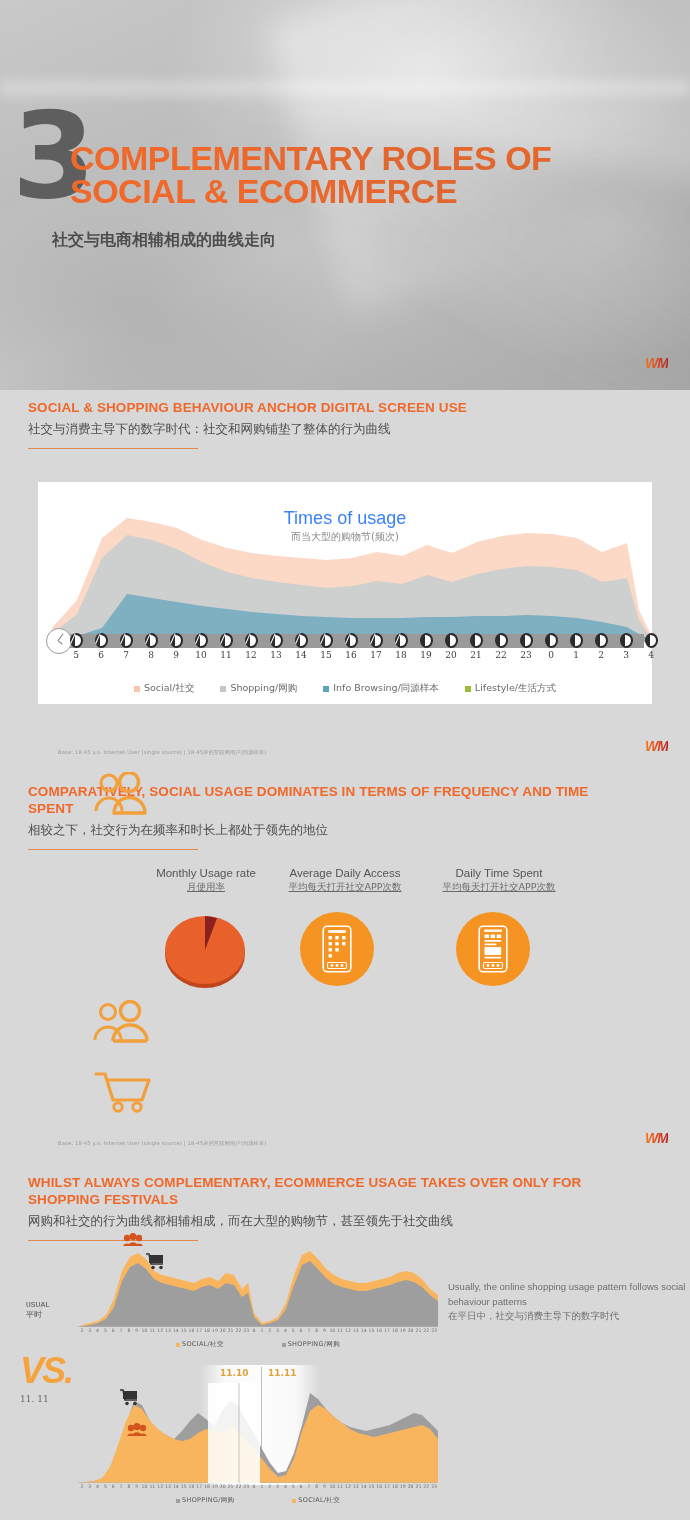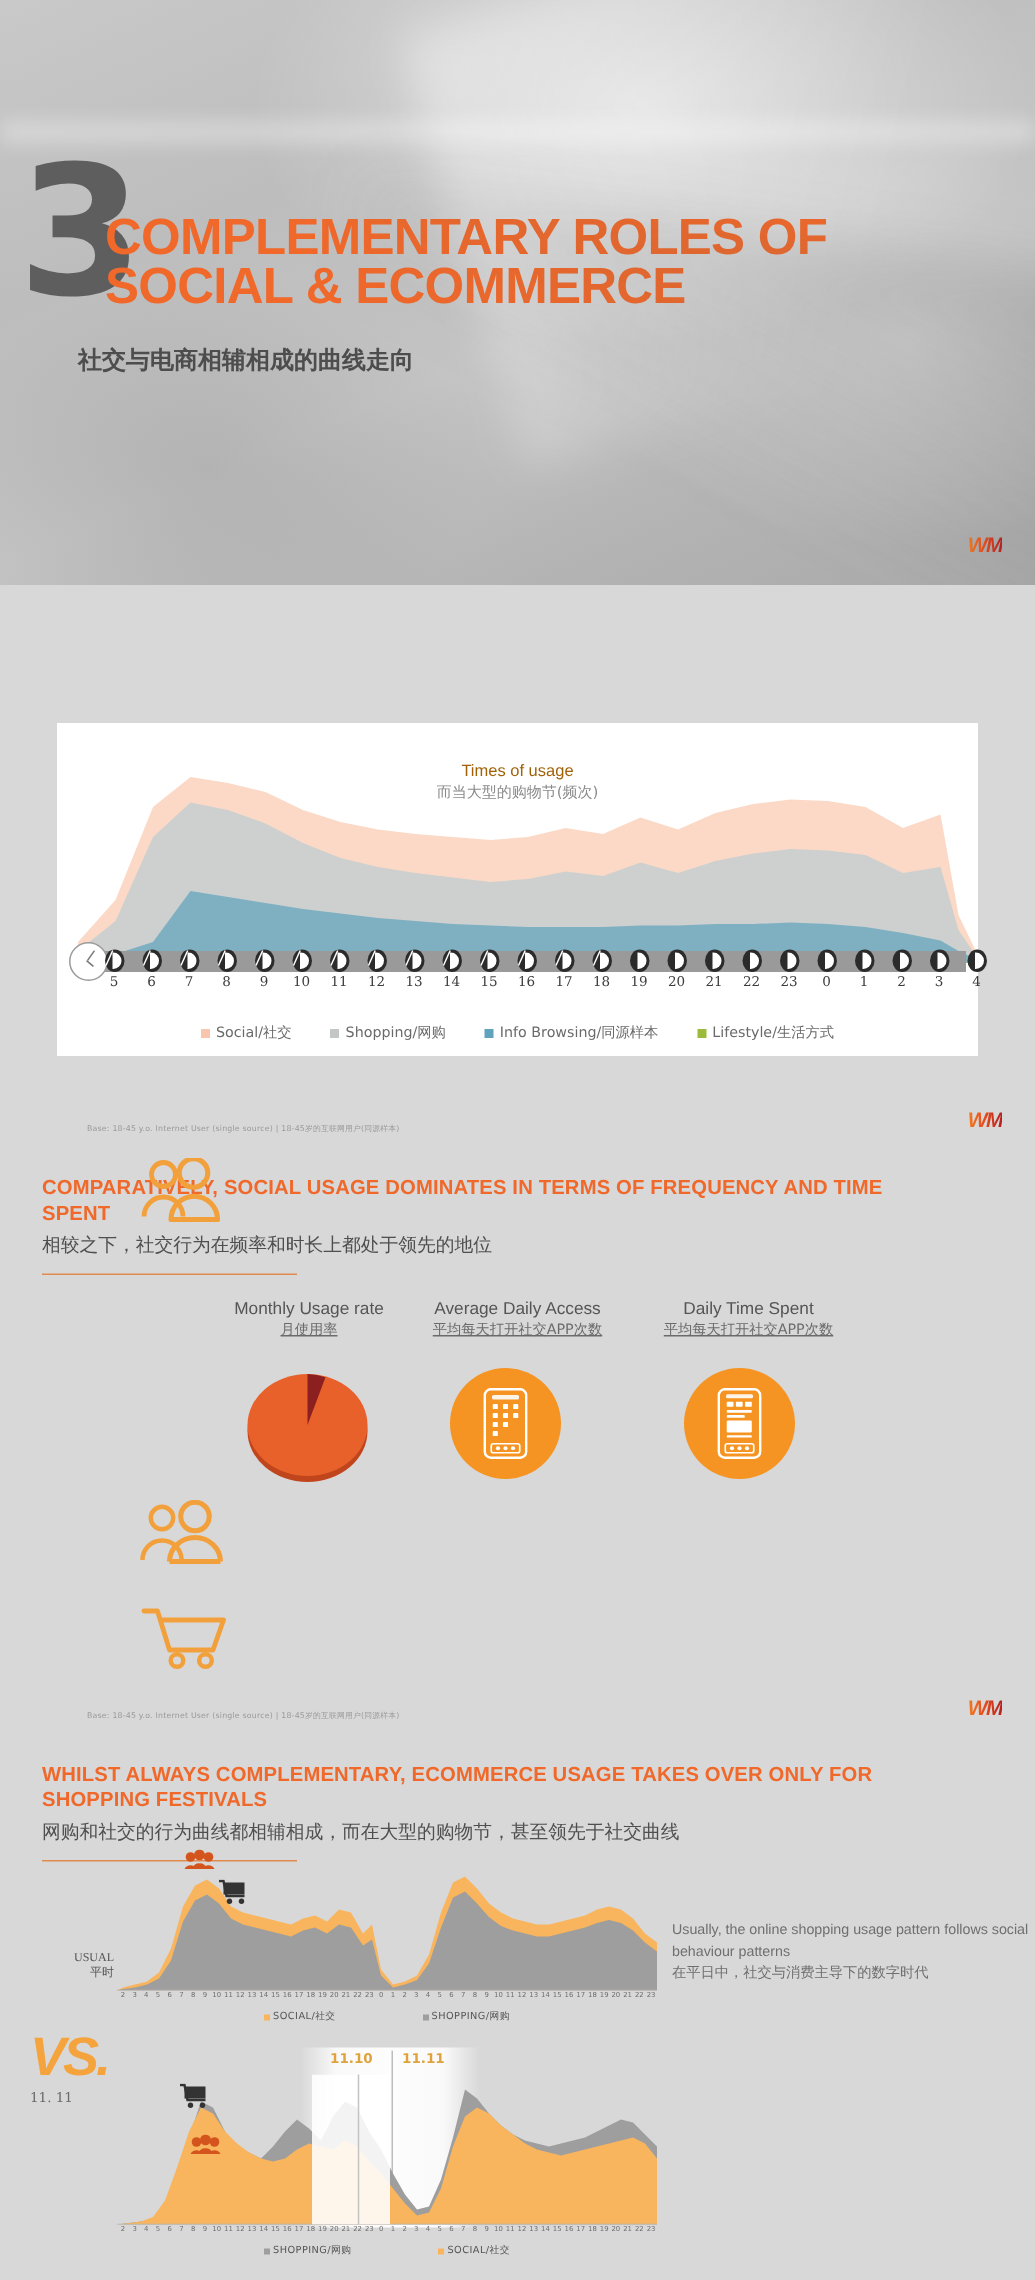--- a/index.html
+++ b/index.html
@@ -59,21 +59,21 @@
   .wm-hero { position:absolute; right:22px; top:355px; }
   
   .sec { position:relative; }
   .sec-en { font-size:13.5px; font-weight:bold; color:#f0682a; line-height:1.25;
             letter-spacing:0.1px; font-family:"Liberation Sans", sans-serif; }
   .sec-cn { font-size:12.5px; color:#4f4f4f; margin-top:4px;
             font-family:"DejaVu Sans", sans-serif; }
   .sec-rule { width:170px; height:1px; background:#e08a50; margin-top:10px; }
   
   .card { background:#fff; position:relative; }
-  .chart-title { text-align:center; font-size:11px; color:#a16207; }
+  .chart-title { text-align:center; font-size:18px; color:#3b82f6; }
   .chart-title-cn { text-align:center; font-size:10px; color:#8a8a8a; margin-top:1px;
                     font-family:"DejaVu Sans", sans-serif; }
   .axis-row{ position:relative; height:20px; }
   .clock-strip{ position:absolute; left:0; top:0; height:14px; background:#9a9a9a; }
   .tick-ico{
     position:absolute; width:13px; height:15px; border-radius:50%;
     background:#2b2b2b; top:-1px;
   }
   .tick-ico i{
     position:absolute; right:2px; top:2px; width:6px; height:11px;
@@ -100,22 +100,22 @@
         font-family:"DejaVu Sans", sans-serif; }
   .sw { width:6px; height:6px; display:inline-block; }
   .footnote{ font-size:5.2px; color:#9a9a9a; letter-spacing:0.15px;
              font-family:"DejaVu Sans", sans-serif; }
   
   .stat-head { text-align:center; font-size:11.5px; color:#555; line-height:1.3; }
   .stat-head .cn { font-size:9.5px; color:#6b6b6b; font-family:"DejaVu Sans", sans-serif;text-decoration:underline; }
   .circ { width:74px; height:74px; border-radius:50%; background:#f59422;
           display:flex; align-items:center; justify-content:center; margin:0 auto; }
   
-  .mini-lbl { font-size:8px; color:#555; text-align:right; line-height:1.3;
-              font-family:Liberation Serif, serif; }
+  .mini-lbl { font-size:8px; color:#555; text-align:left; line-height:1.3;
+              font-family:Liberation Mono, monospace; }
   .vs { font-size:36px; font-weight:bold; color:#f5a33d; font-style:italic;
         letter-spacing:-2px; font-family:"Liberation Sans", sans-serif; }
   .vs-date { font-size:9px; color:#6a6a6a; font-family:"DejaVu Serif", serif; }
   .para { font-size:9.5px; color:#6f6f6f; line-height:1.55; }
   .para .cn { font-family:"DejaVu Sans", sans-serif; }
   .mini-axis { font-size:4.6px; color:#6e6e6e; font-family:"DejaVu Sans", sans-serif; }
   .mini-legend { display:flex; justify-content:center; gap:58px; margin-top:3px; }
   .ml { font-size:6.5px; color:#555; display:flex; align-items:center; gap:2px;
         font-family:"DejaVu Sans", sans-serif; letter-spacing:0.3px; }
   .ml .sw { width:4px; height:4px; }
@@ -130,20 +130,25 @@
   <div class="big-num">3</div>
   <div class="hero-title">
     <div>COMPLEMENTARY ROLES OF</div>
     <div>SOCIAL &amp; ECOMMERCE</div>
   </div>
   <div class="hero-sub">社交与电商相辅相成的曲线走向</div>
   <div class="wm wm-hero">WM</div>
 </div>
 
 <div class="sec" style="position:absolute;left:0;top:390px;width:690px;height:380px;background:#d8d8d8;">
+  <div style="position:absolute;left:28px;top:10px;width:630px;">
+    <div class="sec-en">SOCIAL &amp; SHOPPING BEHAVIOUR ANCHOR DIGITAL SCREEN USE</div>
+    <div class="sec-cn">社交与消费主导下的数字时代：社交和网购铺垫了整体的行为曲线</div>
+    <div class="sec-rule"></div>
+  </div>
 
   <div class="card" style="position:absolute;left:38px;top:92px;width:614px;height:222px;">
     <div style="position:absolute;left:0;top:26px;width:100%;">
       <div class="chart-title">Times of usage</div>
       <div class="chart-title-cn">而当大型的购物节(频次)</div>
     </div>
 
     <svg width="614" height="160" viewBox="0 0 614 160" style="position:absolute;left:0;top:0;">
 
       <path fill="#fbd9c6" d="M14,160 L14,146 L39,118 L64,56 L89,36 L114,40 L139,46 L164,58 L189,66 L214,71 L239,74 L264,76 L289,78 L314,76 L339,70 L364,74 L389,63 L414,71 L439,60 L464,54 L489,51 L514,52 L539,56 L564,70 L589,61 L601,128 L614,155 L614,160 Z"></path>

